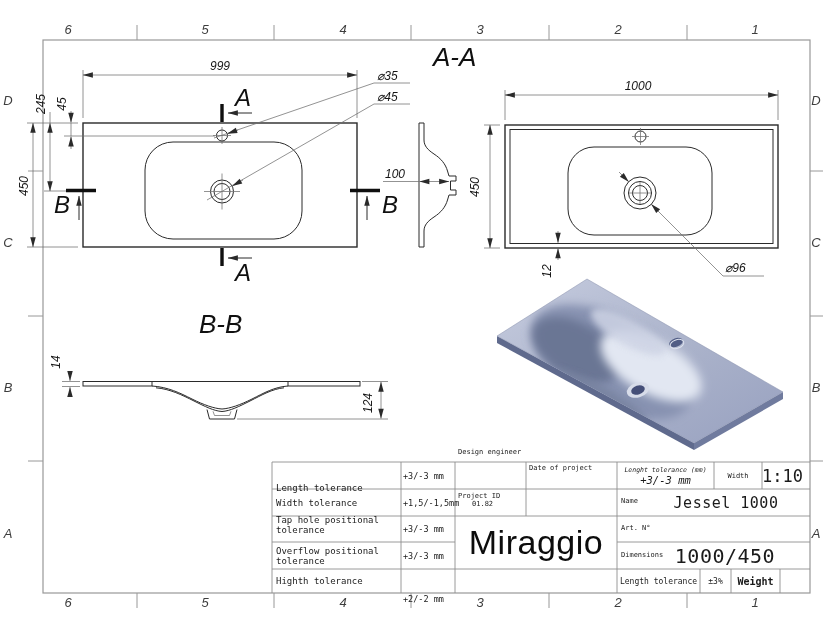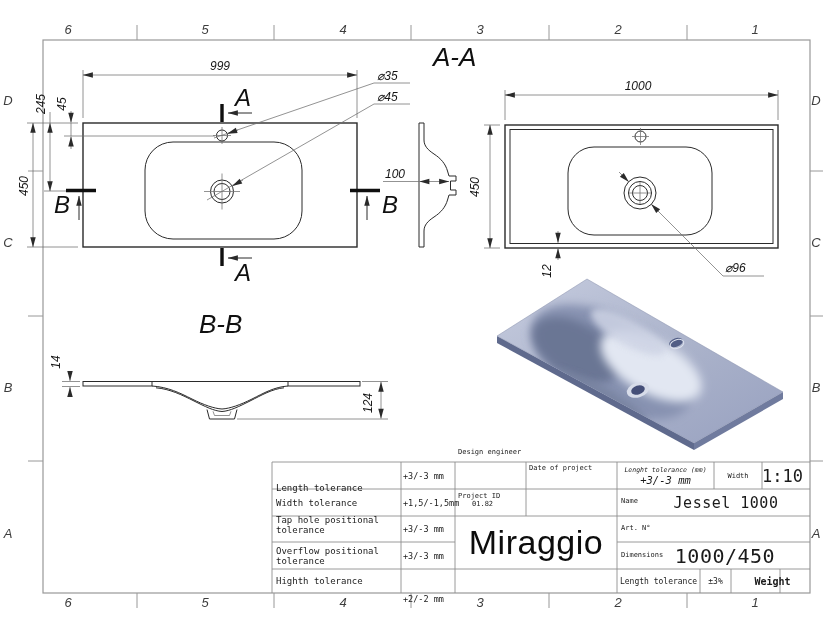--- a/index.html
+++ b/index.html
@@ -22,21 +22,21 @@
   .cap{font-size:7px;line-height:8px;}
   .tol-label{font-size:9px;line-height:10px;display:flex;align-items:center;}
   .tol-value{font-size:8.5px;display:flex;align-items:center;}
   .center{display:flex;align-items:center;justify-content:center;}
   .brand{font-family:"Liberation Sans",sans-serif;font-size:34px;color:#0c0c0c;letter-spacing:0.5px;}
   .scaleval{font-size:17px;}
   .nameval{font-size:15px;letter-spacing:0.5px;}
   .dimsval{font-size:20px;letter-spacing:0.5px;}
   .ltolval{font-size:10.5px;}
   .wsmall{font-size:8px;}
-  .wbold{font-size:10px;font-weight:600;margin-left:17px;}
+  .wbold{font-size:10px;font-weight:600;}
   .pid{margin-left:14px;}
 </style>
 </head>
 <body>
 
 <div class="sheet">
 
 <svg width="823" height="636" viewBox="0 0 823 636" xmlns="http://www.w3.org/2000/svg" style="position:absolute;left:0;top:0;">
   <defs>
     <marker id="arw" viewBox="0 0 12 8" refX="11.3" refY="4" markerWidth="11" markerHeight="7.3" orient="auto-start-reverse" markerUnits="userSpaceOnUse">

